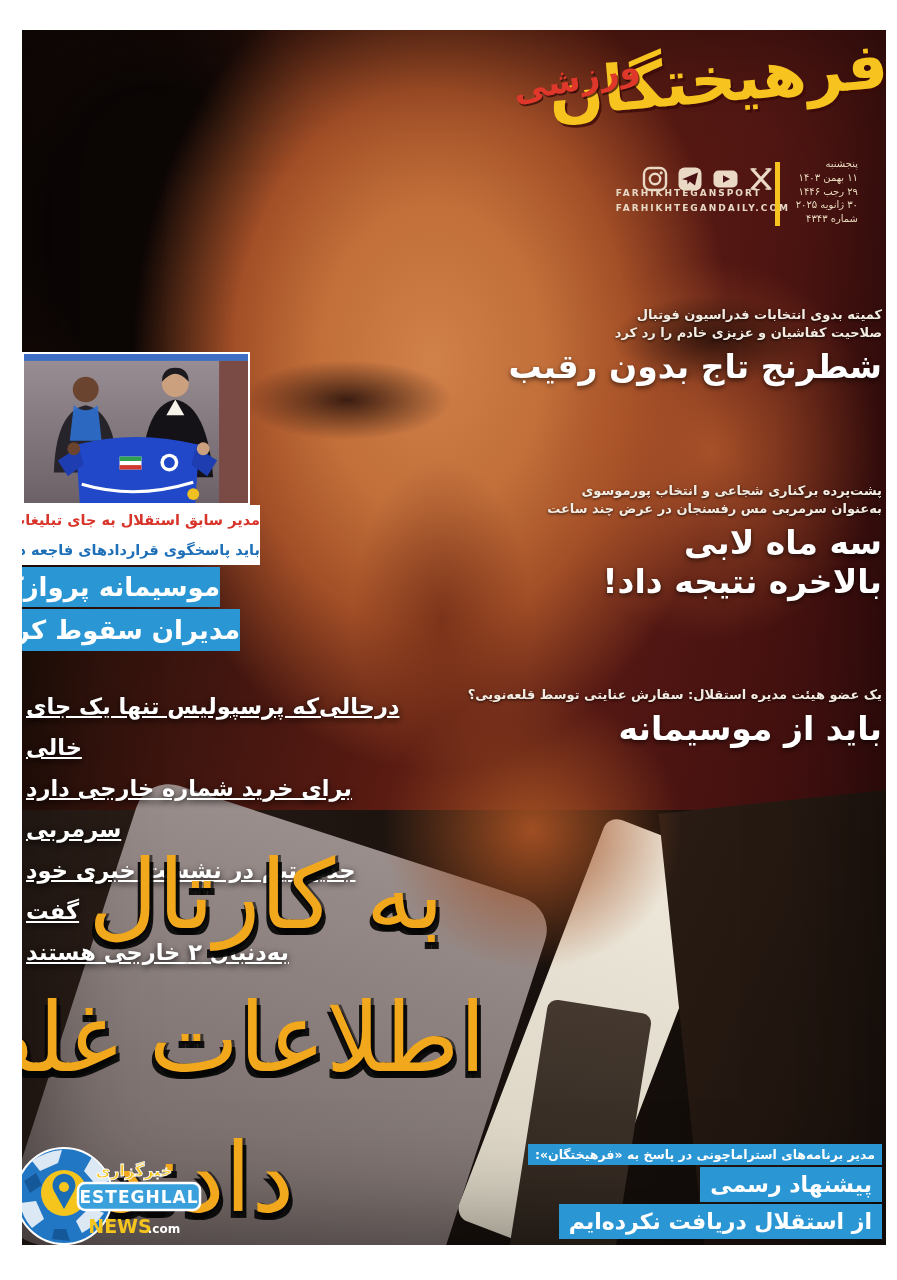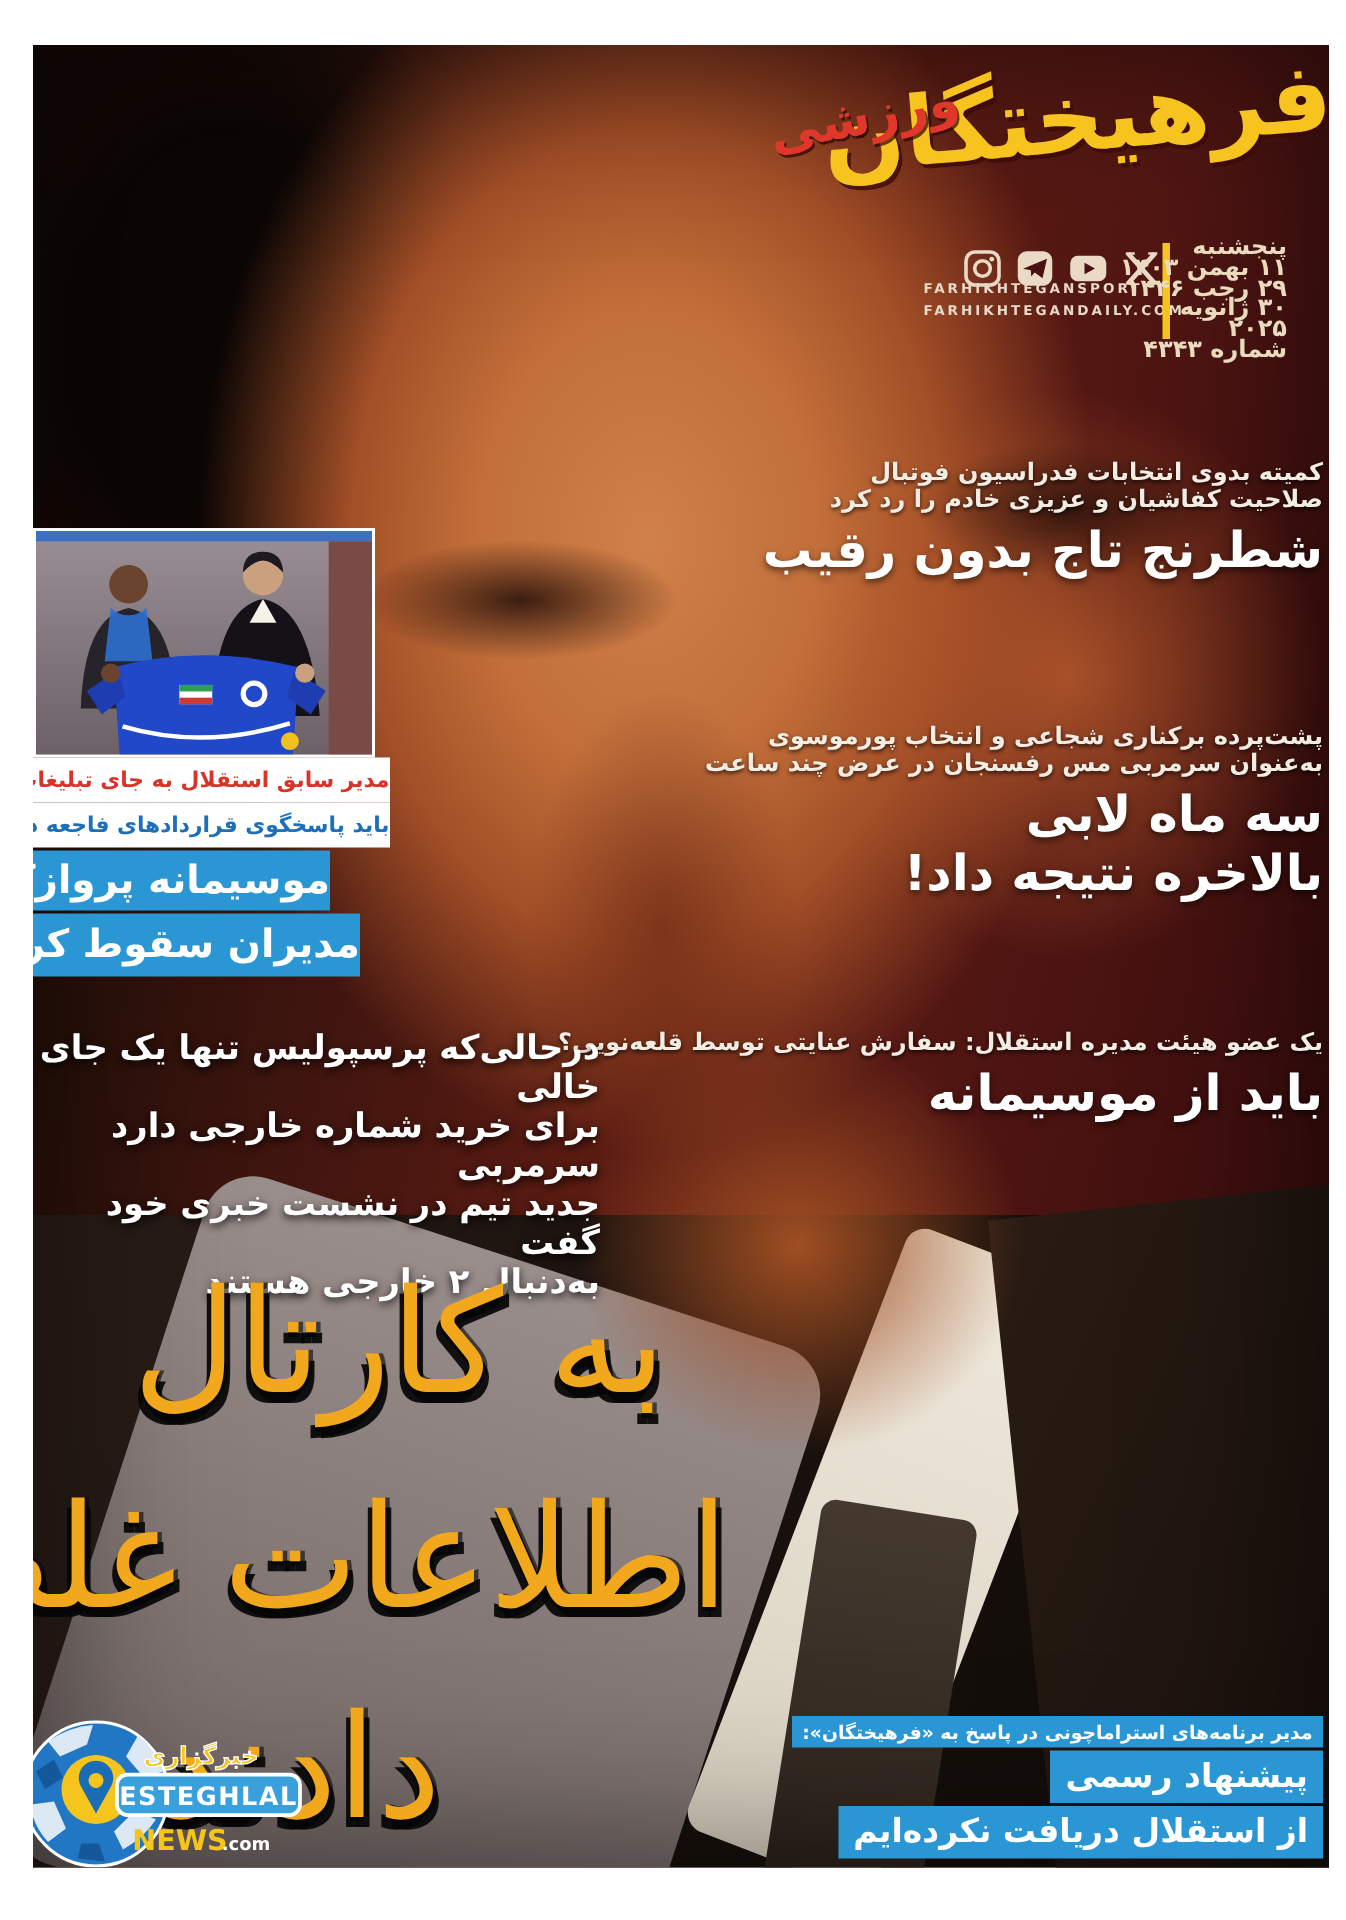--- a/index.html
+++ b/index.html
@@ -40,47 +40,47 @@
            white-space:nowrap;transform:rotate(-5deg);transform-origin:right top;
            text-shadow:2px 3px 0 rgba(60,10,8,.8);}
   .m-sub{position:absolute;right:244px;top:26px;color:#e0372b;font-size:34px;font-weight:bold;
            transform:rotate(-11deg);text-shadow:1px 2px 0 rgba(40,5,5,.7);white-space:nowrap;}
   .social{position:absolute;right:112px;top:136px;display:flex;gap:9px;}
   .social svg{display:block;}
   .sitelines{position:absolute;right:96px;top:156px;text-align:left;color:#e7d9c5;font-size:9px;
            font-weight:bold;letter-spacing:2px;line-height:15px;white-space:nowrap;}
   .vbar{position:absolute;left:753px;top:132px;width:5px;height:64px;background:#f7c31e;}
   .dates{position:absolute;right:28px;top:127px;width:112px;text-align:right;color:#eadbbe;
-         font-size:16px;font-weight:bold;line-height:13.8px;}
+         font-size:10px;font-weight:normal;line-height:13.8px;}
 
   
   .rblock{position:absolute;right:4px;text-align:right;color:#fff;}
-  .kicker{font-size:16px;font-weight:bold;line-height:18px;color:#f3ece2;
+  .kicker{font-size:13px;font-weight:bold;line-height:18px;color:#f3ece2;
           text-shadow:0 1px 3px rgba(0,0,0,.75);}
   .bigline{font-size:33px;font-weight:bold;line-height:39px;color:#ffffff;
           text-shadow:0 2px 5px rgba(0,0,0,.6);}
   .b1{top:276px;} .b2{top:452px;} .b3{top:656px;}
   .bigline.mt{margin-top:5px;}
 
   
   .inset{position:absolute;left:0;top:322px;width:228px;height:153px;border:2px solid #fff;
          box-sizing:border-box;background:#8a7d85;}
   .inset svg{display:block;width:100%;height:100%;}
   .cap{position:absolute;left:0;width:238px;height:30px;background:#ffffff;text-align:center;
        font-size:14.5px;font-weight:bold;line-height:30px;white-space:nowrap;overflow:hidden;}
   .cap1{top:475px;color:#d8342a;}
   .cap2{top:505px;color:#1d6fb8;}
   .bluetitle{position:absolute;left:0;background:#2a97d4;color:#fff;font-size:26px;font-weight:bold;
        text-align:center;white-space:nowrap;}
   .bt1{top:537px;width:198px;height:40px;line-height:40px;}
   .bt2{top:579px;width:218px;height:42px;line-height:42px;}
 
   
-  .para{position:absolute;left:4px;top:656px;width:374px;text-align:right;color:#ffffff;
-        font-size:22.5px;font-weight:bold;line-height:26px;text-shadow:0 2px 6px rgba(0,0,0,.85);}
+  .para{position:absolute;left:4px;top:656px;width:374px;text-align:left;color:#ffffff;
+        font-size:22.5px;font-weight:bold;line-height:41px;text-shadow:0 2px 6px rgba(0,0,0,.85);text-decoration:underline;}
 
   
   .yellow{position:absolute;color:#f2a81d;font-weight:normal;white-space:nowrap;
         text-shadow:4px 7px 0 rgba(5,5,5,.92),-3px 7px 0 rgba(5,5,5,.92),0 3px 0 rgba(5,5,5,.85),3px 0 0 rgba(5,5,5,.6);}
   .y1{left:0;top:795px;width:422px;text-align:right;font-size:96px;line-height:140px;}
   .y2{left:0;top:938px;width:464px;text-align:right;font-size:96px;line-height:140px;}
   .y3{left:35px;top:1078px;width:285px;text-align:center;font-size:96px;line-height:140px;}
 
   
   .bottom{position:absolute;right:4px;top:1114px;display:flex;flex-direction:column;

